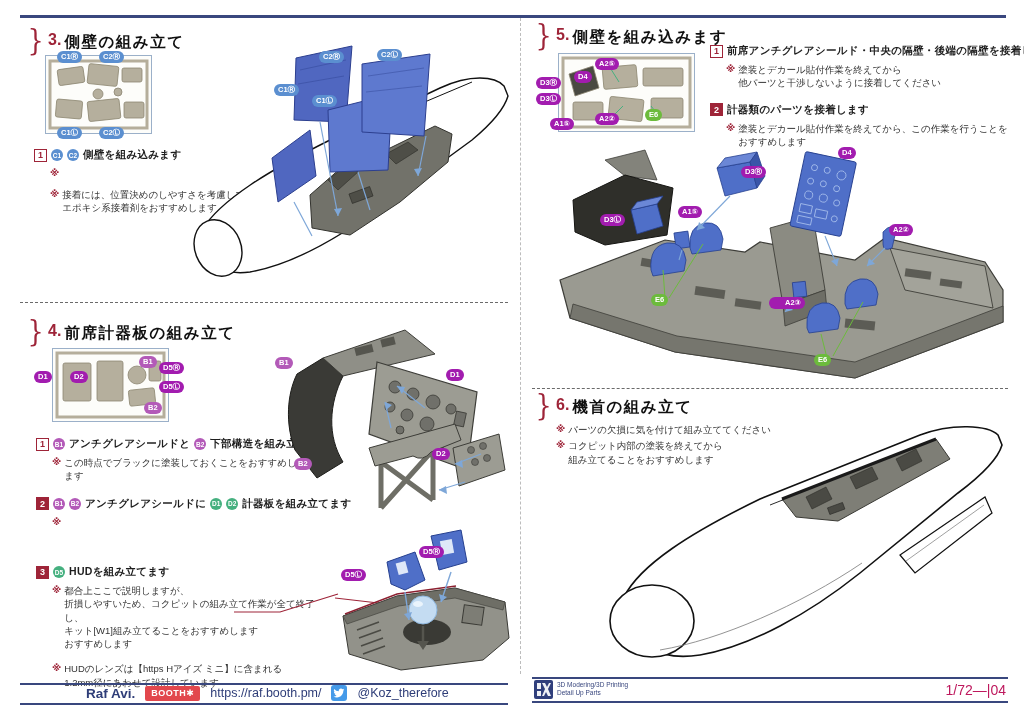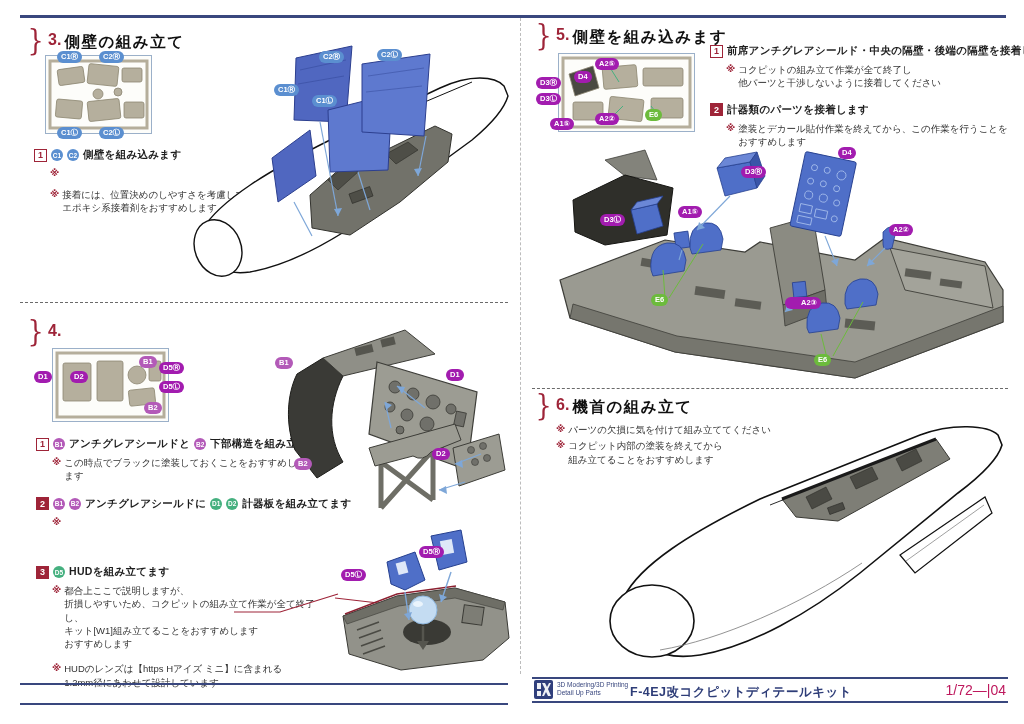--- a/index.html
+++ b/index.html
@@ -132,20 +132,21 @@
     </svg>
     <span class="pill blue" style="left:84px; top:54px;">C1Ⓡ</span>
     <span class="pill blue" style="left:129px; top:21px;">C2Ⓡ</span>
     <span class="pill blue" style="left:122px; top:65px;">C1Ⓛ</span>
     <span class="pill blue" style="left:187px; top:19px;">C2Ⓛ</span>
   </div>
 
   <div class="sec-head" style="left:26px; top:318px;">
     <span class="brace">}</span>
     <span class="h-num">4.</span>
+    <span class="h-title">前席計器板の組み立て</span>
   </div>
 
   <div class="thumb" style="left:52px; top:348px; width:115px; height:72px;">
     <svg width="115" height="72">
       <rect x="4" y="4" width="107" height="64" fill="none" stroke="#b5ae9b" stroke-width="3"></rect>
       <g fill="#b5af9d" stroke="#8d8772" stroke-width="0.8">
         <rect x="10" y="14" width="28" height="38" rx="2"></rect>
         <rect x="44" y="12" width="26" height="40" rx="2"></rect>
         <circle cx="84" cy="26" r="9"></circle>
         <rect x="76" y="40" width="26" height="16" rx="2" transform="rotate(-6 89 48)"></rect>
@@ -323,21 +324,21 @@
     <span class="pill green" style="left:-9px; top:64px;">A1⑤</span>
   </div>
 
   <div class="abs" style="left:710px; top:44px; width:300px;">
     <div class="step">
       <span class="stepbox">1</span>
       <span class="step-title">前席アンチグレアシールド・中央の隔壁・後端の隔壁を接着します</span>
     </div>
     <div class="note-row">
       <span class="nmark">※</span>
-      <span class="ntext">コクピットの組み立て作業が全て終了し
+      <span class="ntext">塗装とデカール貼付作業を終えてから
 他パーツと干渉しないように接着してください</span>
     </div>
     <div class="step" style="margin-top:13px;">
       <span class="stepbox filled">2</span>
       <span class="step-title">計器類のパーツを接着します</span>
     </div>
     <div class="note-row">
       <span class="nmark">※</span>
       <span class="ntext">塗装とデカール貼付作業を終えてから、この作業を行うことを
 おすすめします</span>
@@ -412,21 +413,21 @@
         <path d="M282,218 L276,194"></path>
           <path d="M288,216 L318,162"></path>
       </g>
     </svg>
     <span class="pill green" style="left:196px; top:26px;">D3Ⓡ</span>
     <span class="pill green" style="left:293px; top:7px;">D4</span>
     <span class="pill green" style="left:55px; top:74px;">D3Ⓛ</span>
     <span class="pill green" style="left:133px; top:66px;">A1⑤</span>
     <span class="pill green" style="left:344px; top:84px;">A2②</span>
     <span class="pill lime" style="left:106px; top:154px;">E6</span>
-    <span class="pill green" style="left:240px; top:157px;padding-left:16px;">A2③</span>
+    <span class="pill green" style="left:224px; top:157px;padding-left:16px;">A2③</span>
     <span class="pill lime" style="left:269px; top:214px;">E6</span>
   </div>
 
   <div class="sec-head" style="left:534px; top:392px;">
     <span class="brace">}</span>
     <span class="h-num">6.</span>
     <span class="h-title">機首の組み立て</span>
   </div>
 
   <div class="abs" style="left:556px; top:418px; width:300px;">
@@ -455,30 +456,39 @@
         <path d="M206,72 L226,62 L232,74 L212,84 Z"></path>
         <path d="M250,52 L272,42 L278,54 L256,64 Z"></path>
         <path d="M296,34 L316,24 L322,36 L302,46 Z"></path>
         <rect x="228" y="80" width="16" height="7" transform="rotate(-20 236 83)"></rect>
       </g>
     </svg>
   </div>
 
   <div class="footer-line" style="left:20px; top:683px; width:488px;"></div>
   <div class="footer-line" style="left:20px; top:703px; width:488px;"></div>
+  <div class="footer-left">
+    <span class="brand">Raf Avi.</span>
+    <span class="booth-badge">BOOTH✱</span>
+    <span class="url">https://raf.booth.pm/</span>
+    <svg width="16" height="16" viewBox="0 0 16 16">
+      <rect width="16" height="16" rx="3" fill="#459ae9"></rect>
+      <path d="M13.3 4.6c-.4.2-.8.3-1.2.4.4-.3.8-.7.9-1.2-.4.2-.9.4-1.4.5a2.2 2.2 0 0 0-3.8 2A6.3 6.3 0 0 1 3.2 3.9a2.2 2.2 0 0 0 .7 3 2 2 0 0 1-1-.3v.1c0 1.1.8 2 1.8 2.2a2.3 2.3 0 0 1-1 0c.3.9 1.1 1.5 2.1 1.6a4.5 4.5 0 0 1-3.3 .9 6.3 6.3 0 0 0 3.4 1c4.1 0 6.4-3.4 6.4-6.4v-.3c.4-.3.8-.7 1-1.1z" fill="#fff"></path>
+    </svg>
+    <span class="handle">@Koz_therefore</span>
+  </div>
 
   <div class="footer-line" style="left:532px; top:677px; width:476px;"></div>
   <div class="footer-line" style="left:532px; top:701px; width:476px;"></div>
   <svg class="abs" style="left:534px; top:680px;" width="19" height="19" viewBox="0 0 19 19">
     <rect width="19" height="19" rx="2" fill="#303f7c"></rect>
     <path d="M3 3h4v6H3zM8 3h3l2 4 2-4h2l-3 6 3 7h-3l-2-4-2 4H8l3-7z" fill="#fff" opacity="0.92"></path>
     <rect x="3" y="11" width="4" height="5" fill="#fff" opacity="0.92"></rect>
   </svg>
   <div class="footer-right-text">
     <div>3D Modering/3D Printing</div>
     <div>Detail Up Parts</div>
   </div>
-  <div class="product">F-4EJ改コクピットディテールキット</div>
   <div class="scale-block">
     <span>1/72</span><span>—|</span><span>04</span>
   </div>
 
 </div>
 
 </body></html>

